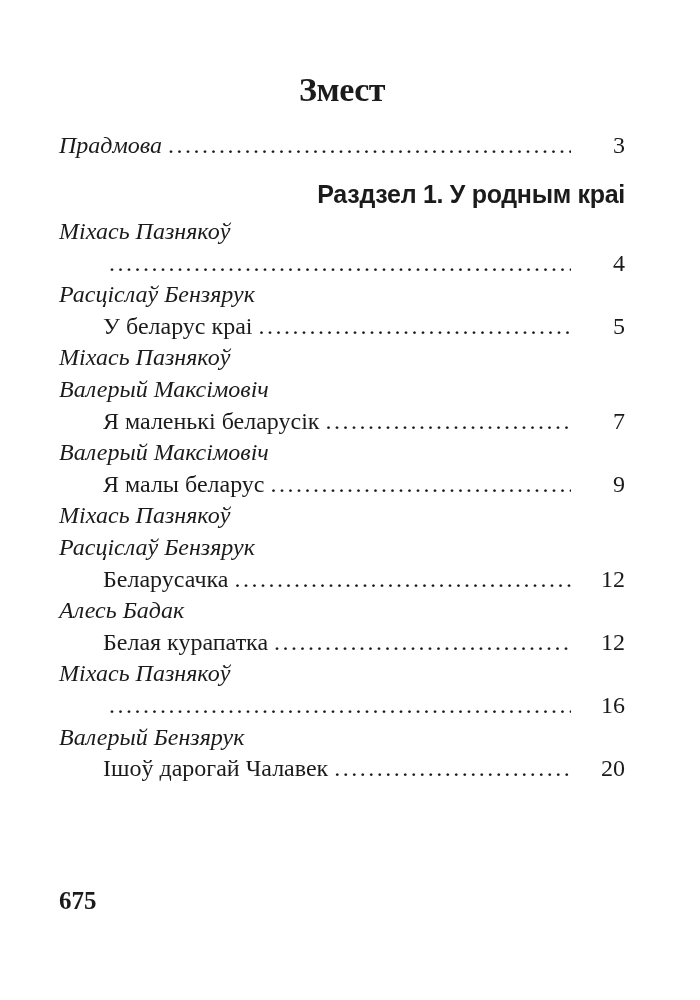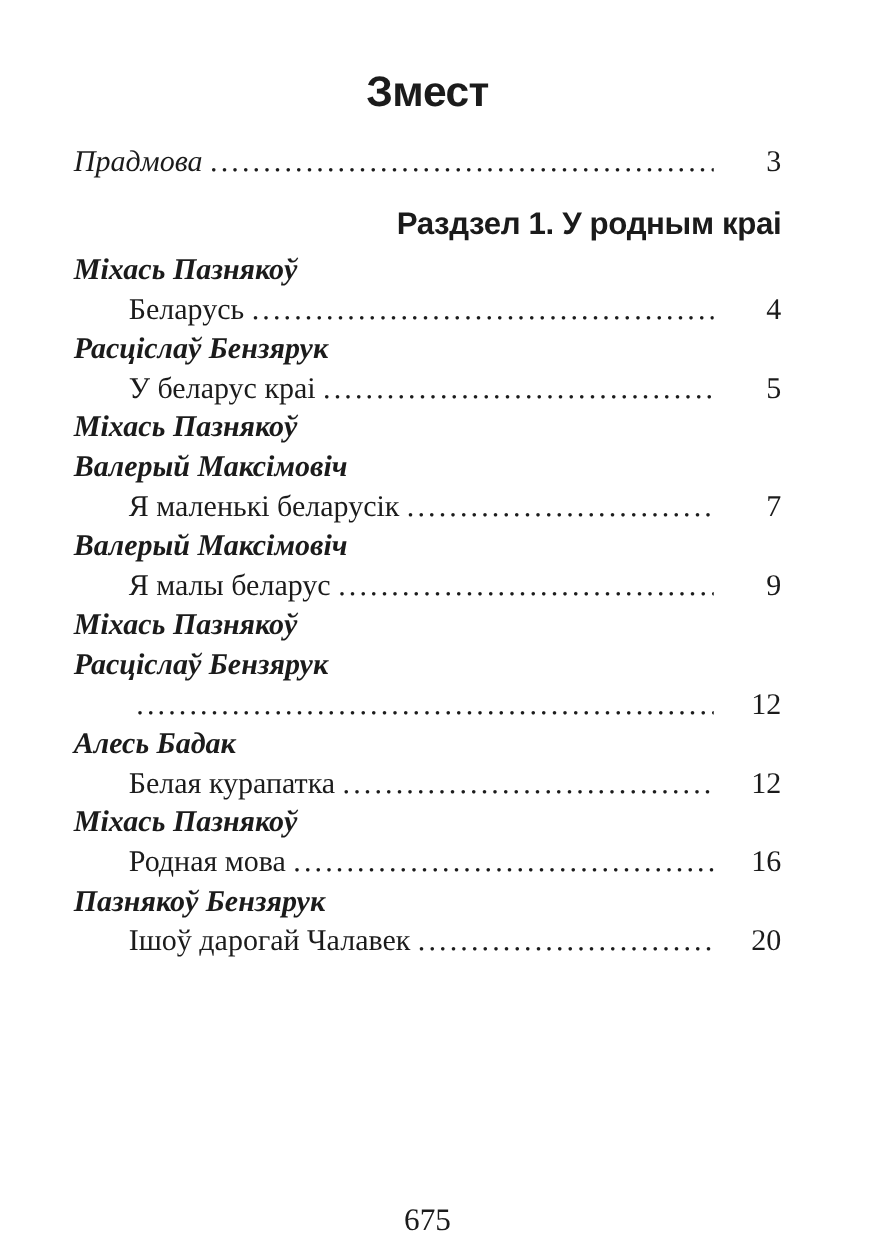--- a/index.html
+++ b/index.html
@@ -14,22 +14,22 @@
     background: #ffffff;
     box-sizing: border-box;
     padding: 0 75px 0 59px;
     overflow: hidden;
     color: #1b1b1b;
     font-family: "Liberation Serif", "DejaVu Serif", serif;
     font-size: 24px;
   }
   .doc-title {
     margin: 0;
-    padding-top: 56px;
-    font-family: Liberation Sans, sans-serif;
+    padding-top: 71px;
+    font-family: Liberation Serif, serif;
     font-weight: bold;
     font-size: 34px;
     line-height: 37px;
     letter-spacing: -0.5px;
     text-align: center;
   }
   .section-heading {
     margin: 19px 0 0 0;
     font-family: "Liberation Sans", "DejaVu Sans", sans-serif;
     font-weight: bold;
@@ -69,33 +69,32 @@
     text-align: right;
     white-space: nowrap;
   }
   .toc-entries {
     margin-top: 6px;
   }
   .entry .author {
     font-style: italic;
     line-height: 31.6px;
     white-space: nowrap;
-    font-weight: bold;
   }
   .entry .toc-line {
     padding-left: 44px;
   }
   .folio {
     position: absolute;
-    top: 962px;
+    top: 886px;
     left: 59px;
     width: 566px;
-    text-align: center;
     font-size: 25px;
     line-height: 30px;
+    font-weight: bold;
   }
 </style>
 </head>
 <body>
 
 <div class="page">
 
   <h1 class="doc-title">Змест</h1>
 
   <div class="toc-line preface-row">
@@ -103,21 +102,20 @@
     <span class="leader"></span>
     <span class="pagenum">3</span>
   </div>
 
   <h2 class="section-heading">Раздзел 1. У родным краі</h2>
 
   <div class="toc-entries">
     <div class="entry">
       <div class="author">Міхась Пазнякоў</div>
       <div class="toc-line">
-        <span class="label">Беларусь</span>
         <span class="leader"></span>
         <span class="pagenum">4</span>
       </div>
     </div>
 
     <div class="entry">
       <div class="author">Расціслаў Бензярук</div>
       <div class="toc-line">
         <span class="label">У беларус краі</span>
         <span class="leader"></span>
@@ -147,46 +145,46 @@
       </div>
     </div>
 
     <div class="entry">
       <div class="author">Міхась Пазнякоў</div>
     </div>
 
     <div class="entry">
       <div class="author">Расціслаў Бензярук</div>
       <div class="toc-line">
+        <span class="label">Беларусачка</span>
         <span class="leader"></span>
         <span class="pagenum">12</span>
       </div>
     </div>
 
     <div class="entry">
       <div class="author">Алесь Бадак</div>
       <div class="toc-line">
         <span class="label">Белая курапатка</span>
         <span class="leader"></span>
         <span class="pagenum">12</span>
       </div>
     </div>
 
     <div class="entry">
       <div class="author">Міхась Пазнякоў</div>
       <div class="toc-line">
-        <span class="label">Родная мова</span>
         <span class="leader"></span>
         <span class="pagenum">16</span>
       </div>
     </div>
 
 
     <div class="entry">
-      <div class="author">Пазнякоў Бензярук</div>
+      <div class="author">Валерый Бензярук</div>
       <div class="toc-line">
         <span class="label">Ішоў дарогай Чалавек</span>
         <span class="leader"></span>
         <span class="pagenum">20</span>
       </div>
     </div>
   </div>
 
   <div class="folio">675</div>
 

